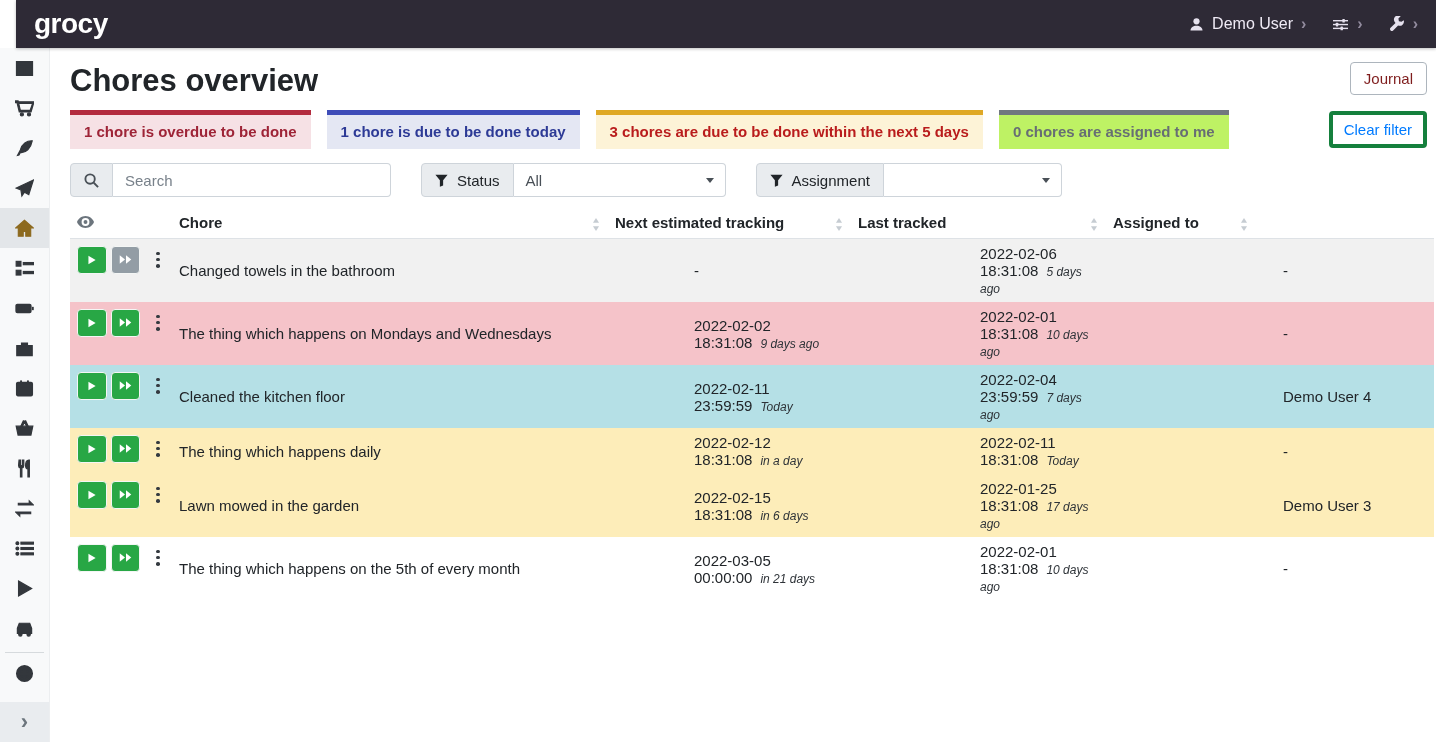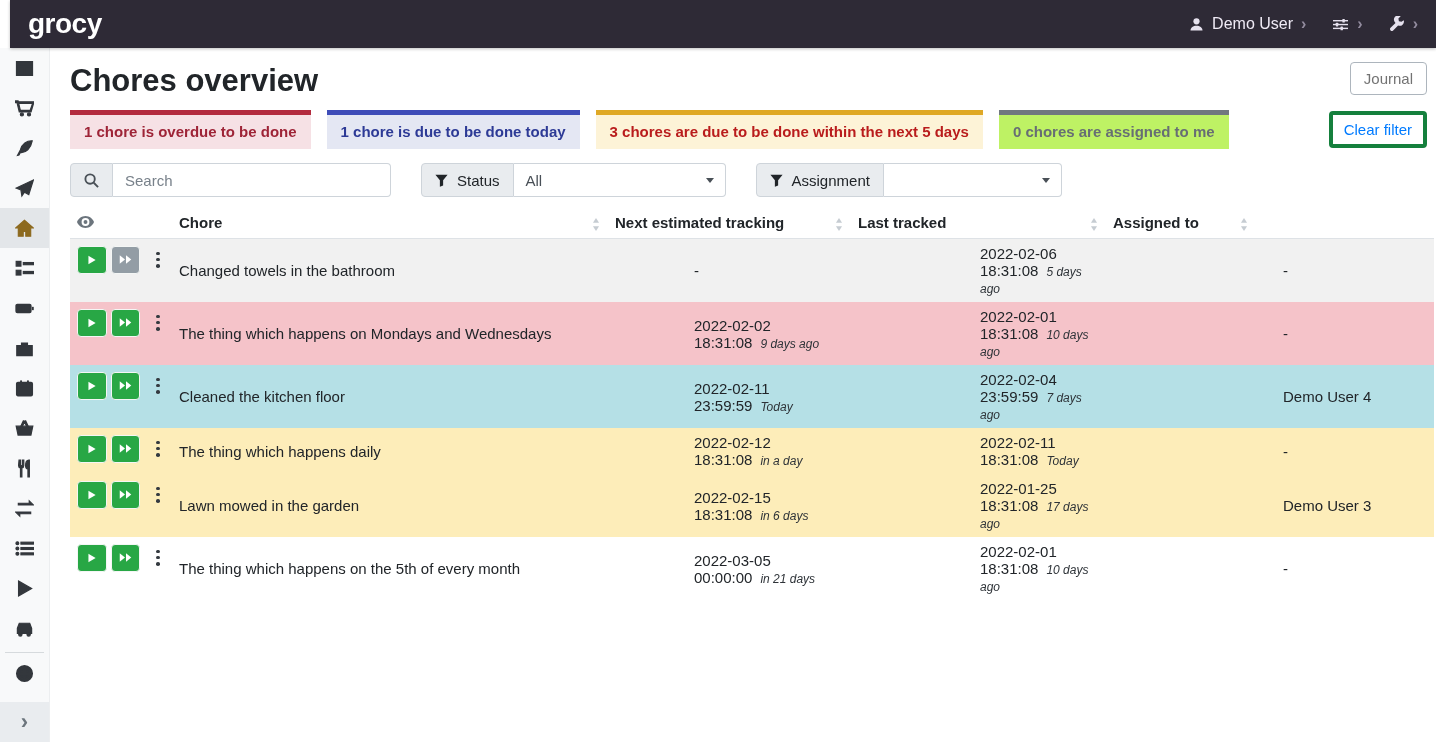--- a/index.html
+++ b/index.html
@@ -1,21 +1,21 @@
 <!DOCTYPE html>
 <html><head>
 <meta charset="utf-8">
 <style>
   * { box-sizing: border-box; margin: 0; padding: 0; }
   html,body { width:1436px; height:742px; }
   body { font-family: "Liberation Sans", sans-serif; background:#fff; overflow:hidden; }
   .app { position:relative; width:1436px; height:742px; }
 
   
-  .navbar { position:absolute; top:0; left:10px; right:0; height:48px; background:#2e2a36;
+  .navbar { position:absolute; top:0; left:16px; right:0; height:48px; background:#2e2a36;
             display:flex; align-items:center; justify-content:space-between; padding:0 18px;
             box-shadow:0 1px 3px rgba(0,0,0,.25); z-index:5; }
   .brand { color:#fff; font-size:28px; font-weight:700; letter-spacing:-0.5px; cursor:pointer; }
   .nav-right { display:flex; align-items:center; gap:26px; }
   .nav-item { display:flex; align-items:center; gap:8px; color:#efeaf5; font-size:16px; cursor:pointer; }
   .nav-item svg { fill:#e6e1ee; }
   .nav-chevron { color:#938c9f; font-weight:700; font-size:16px; line-height:1; }
 
   
   .sidebar { position:absolute; top:48px; left:0; bottom:0; width:50px; background:#f8f9fa;
@@ -26,21 +26,21 @@
   .side-item.active { background:#e3e6e9; color:#8d6a1f; }
   .side-sep { border-top:1px solid #d6dadd; margin:4px 5px 0 5px; }
   .side-expand { margin-top:auto; height:40px; min-height:40px; background:#e9ecef; display:flex;
                  align-items:center; justify-content:center; color:#6c757d; font-size:22px;
                  font-weight:700; cursor:pointer; }
 
   
   .content { position:absolute; top:48px; left:50px; right:0; bottom:0; padding:14px 9px 0 20px; overflow:hidden; }
   .page-head { display:flex; align-items:flex-start; justify-content:space-between; }
   h1.page-title { font-size:31px; font-weight:600; color:#212529; line-height:1.2; }
-  .btn-journal { border:1px solid #adb5bd; background:#fff; color:#737373; font-size:15px;
+  .btn-journal { border:1px solid #adb5bd; background:#fff; color:#7f1d1d; font-size:15px;
                  padding:7px 13px; border-radius:4px; cursor:pointer; font-family:inherit;margin-left:36px; }
 
   
   .banners { display:flex; align-items:center; gap:16px; margin-top:11px; }
   .banner { border-top:5px solid; padding:8px 14px 9px; font-weight:700; font-size:15px;
             white-space:nowrap; text-align:center; cursor:pointer; }
   .banner.overdue { border-color:#b32b3e; background:#f6e1e5; color:#9e2437; }
   .banner.today   { border-color:#3e4cb8; background:#e4e7f3; color:#2d3a96; }
   .banner.soon    { border-color:#dfa824; background:#fdf3d7; color:#b91c1c; }
   .banner.assigned{ border-color:#71787f; background:#bef264; color:#676e74; }

